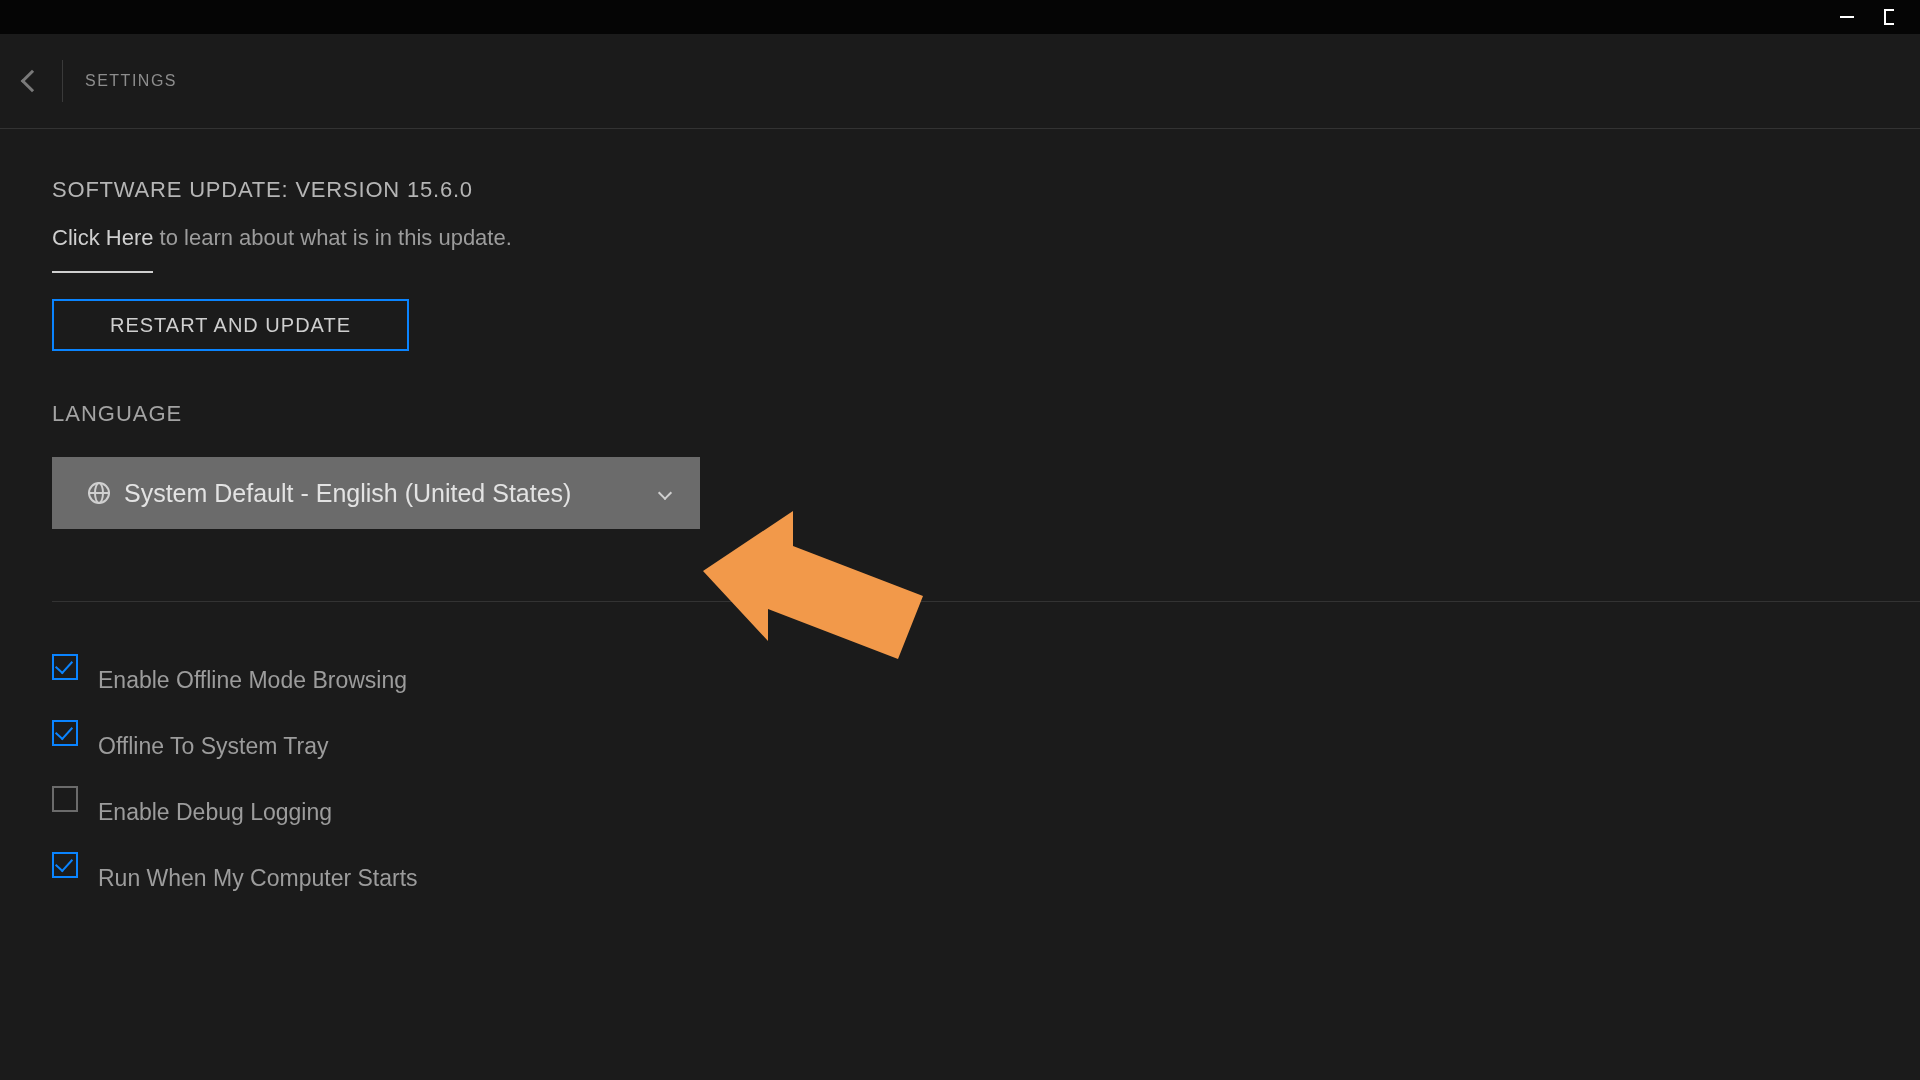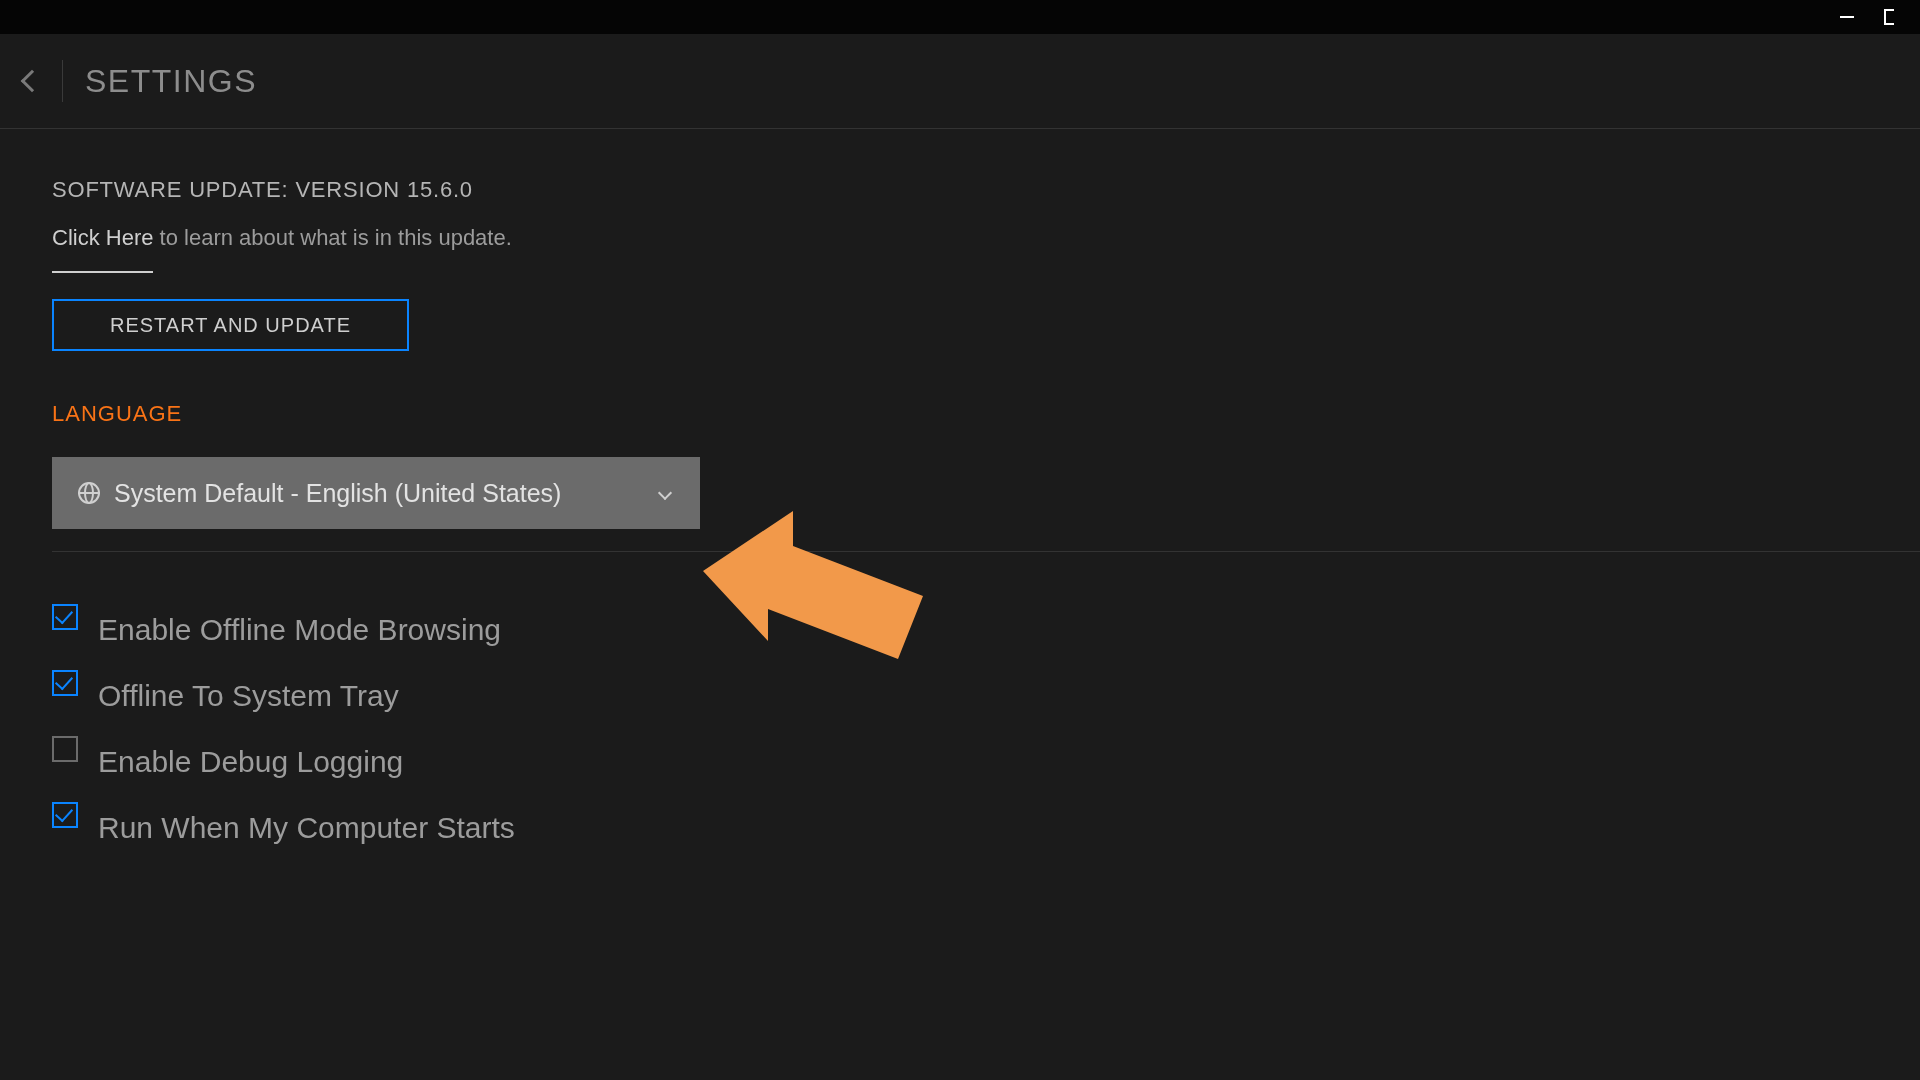--- a/index.html
+++ b/index.html
@@ -62,21 +62,21 @@
     margin-left: 10px;
     margin-right: 22px;
   }
   .vdiv {
     width: 1px;
     height: 42px;
     background: #3a3a3a;
     margin-right: 22px;
   }
   .settings-title {
-    font-size: 32px;
+    font-size: 16px;
     letter-spacing: 1.5px;
     color: #8d8d8d;
     font-weight: 400;
   }
   .header-bottom {
     width: 1920px;
     height: 1px;
     background: #333333;
   }
 
@@ -118,33 +118,33 @@
     font-size: 20px;
     letter-spacing: 1px;
     cursor: pointer;
     margin-bottom: 50px;
   }
 
   
   .section-label {
     font-size: 22px;
     letter-spacing: 1px;
-    color: #f97316;
+    color: #a3a3a3;
     margin-bottom: 30px;
   }
   .lang-select {
     width: 648px;
     height: 72px;
     background: #6b6b6b;
     display: flex;
     align-items: center;
-    padding-left: 26px;
+    padding-left: 36px;
     position: relative;
     cursor: pointer;
-    margin-bottom: 22px;
+    margin-bottom: 72px;
   }
   .globe {
     width: 22px;
     height: 22px;
     border: 2px solid #d0d0d0;
     border-radius: 50%;
     position: relative;
     margin-right: 14px;
     flex-shrink: 0;
   }
@@ -207,21 +207,21 @@
     position: absolute;
     left: 5px;
     top: 1px;
     width: 8px;
     height: 14px;
     border-right: 2.5px solid #0a84ff;
     border-bottom: 2.5px solid #0a84ff;
     transform: rotate(42deg);
   }
   .pref-label {
-    font-size: 30px;
+    font-size: 23px;
     color: #9c9c9c;
     margin-top: 26px;
   }
 
   
   .overlay-arrow {
     position: absolute;
     left: 703px;
     top: 382px;
     pointer-events: none;

